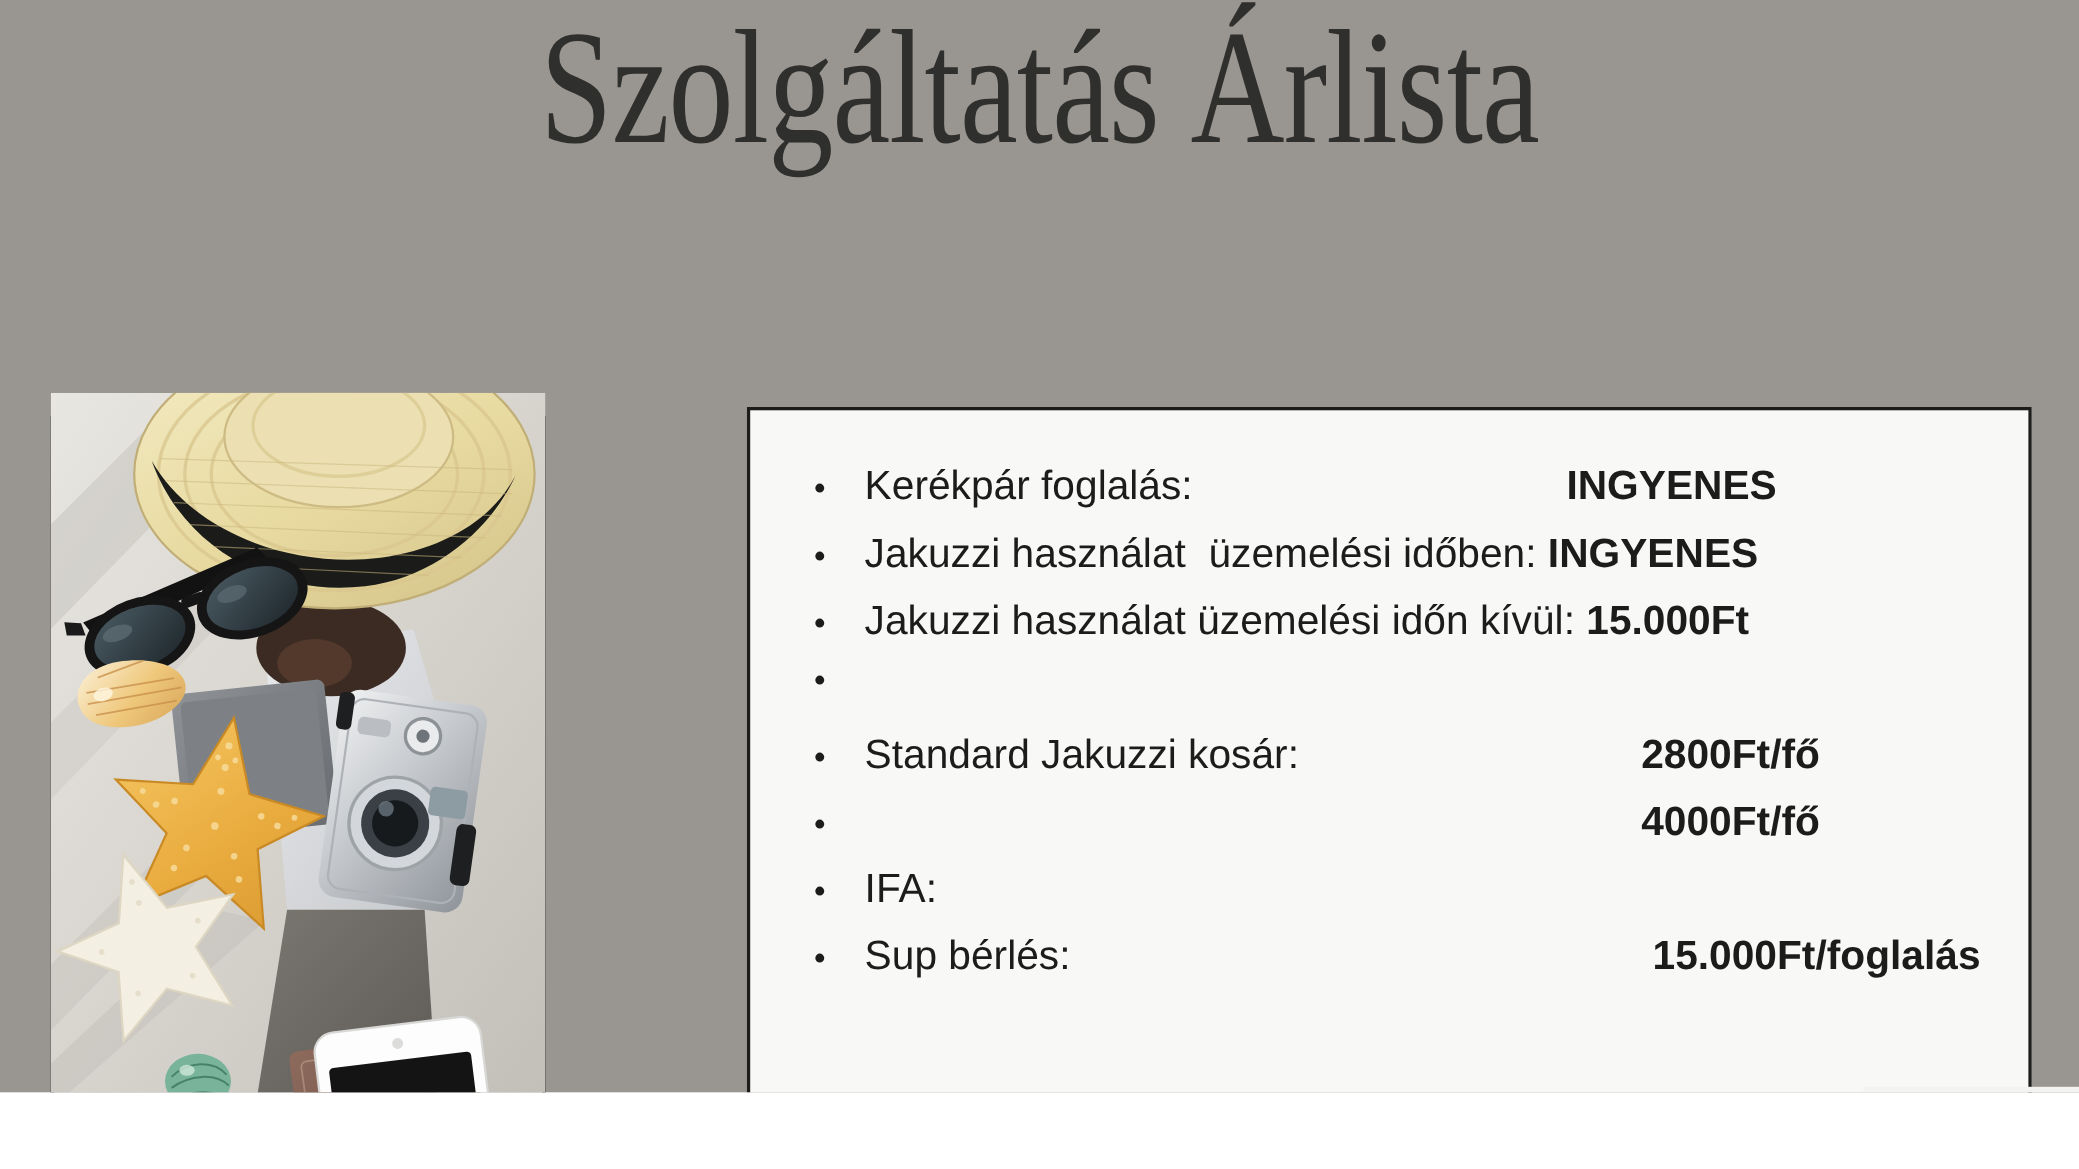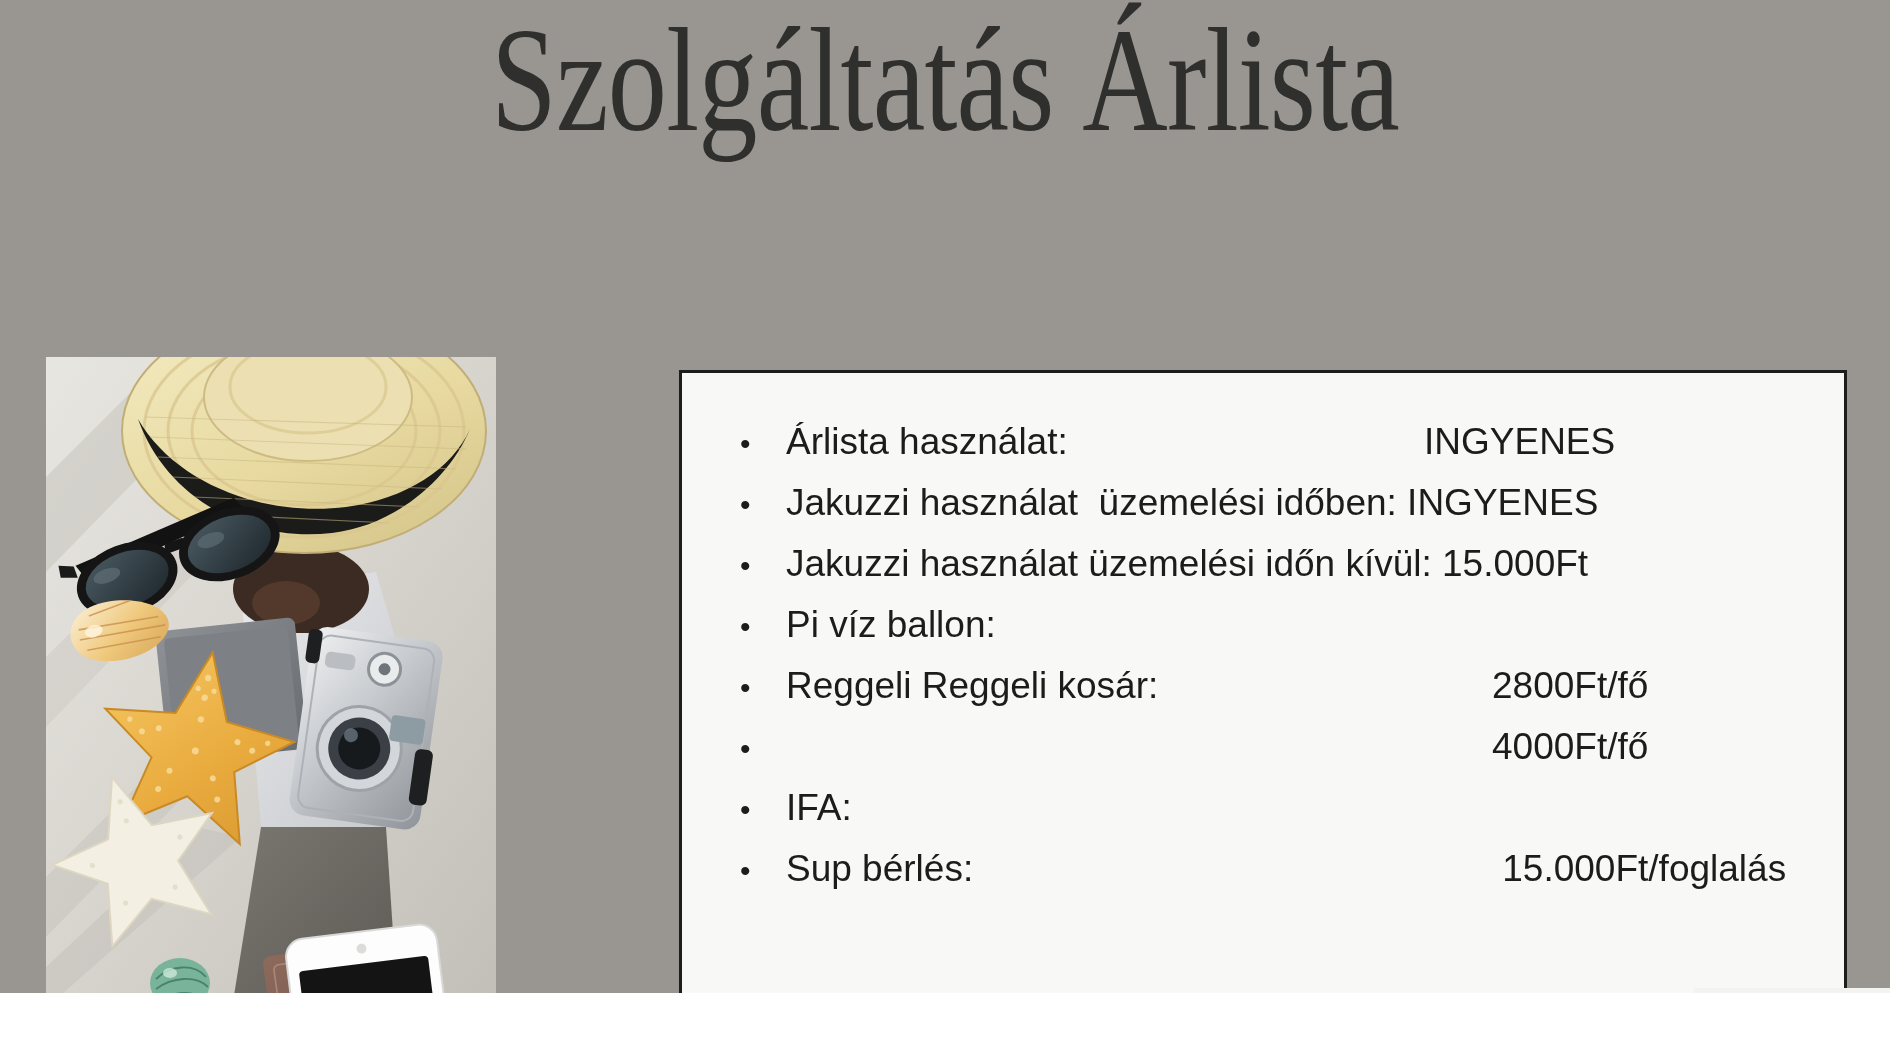--- a/index.html
+++ b/index.html
@@ -104,20 +104,21 @@
   .row-label {
     flex: 0 0 auto;
   }
   .row-gap {
     flex: 1 1 auto;
     min-width: 8px;
   }
   .row-value {
     flex: 0 0 auto;
     text-align: left;
+    font-weight: bold;
   }
   .price-row.inline .row-value { margin-left: 0; }
 
   
   .col-a .row-value { width: 420px; }
   .col-b .row-value { width: 352px; }
   .col-c .row-value { width: 352px; }
 
   
   .corner-sliver {
@@ -333,48 +334,47 @@
 
       </svg>
     </div>
   </div>
 
   <div class="card">
     <ul class="price-list">
 
       <li class="price-row col-a">
         <span class="bullet">•</span>
-        <span class="row-label">Árlista használat:</span>
+        <span class="row-label">Kerékpár foglalás:</span>
         <span class="row-gap"></span>
         <span class="row-value">INGYENES</span>
       </li>
 
       <li class="price-row inline">
         <span class="bullet">•</span>
         <span class="row-label">Jakuzzi használat  üzemelési időben:</span>
         
         <span class="row-value"> INGYENES</span>
       </li>
 
       <li class="price-row inline">
         <span class="bullet">•</span>
         <span class="row-label">Jakuzzi használat üzemelési időn kívül:</span>
         
         <span class="row-value"> 15.000Ft</span>
       </li>
 
       <li class="price-row col-a">
         <span class="bullet">•</span>
-        <span class="row-label">Pi víz ballon:</span>
         <span class="row-gap"></span>
       </li>
 
       <li class="price-row col-b">
         <span class="bullet">•</span>
-        <span class="row-label">Reggeli Reggeli kosár:</span>
+        <span class="row-label">Standard Jakuzzi kosár:</span>
         <span class="row-gap"></span>
         <span class="row-value">2800Ft/fő</span>
       </li>
 
       <li class="price-row col-b">
         <span class="bullet">•</span>
         <span class="row-gap"></span>
         <span class="row-value">4000Ft/fő</span>
       </li>
 

